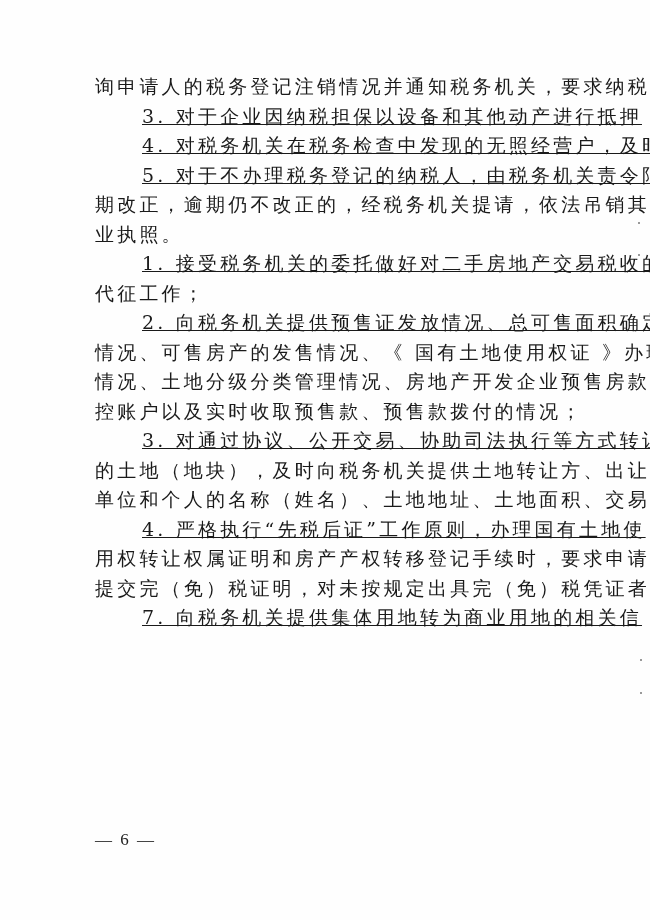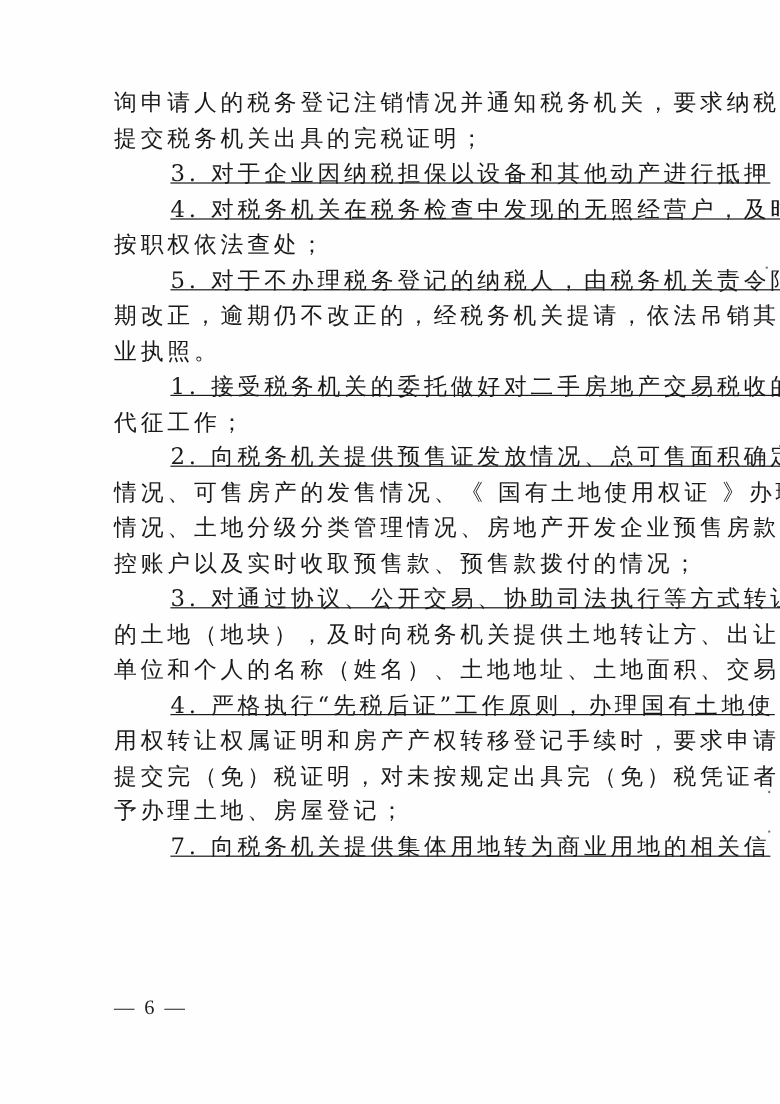--- a/index.html
+++ b/index.html
@@ -56,40 +56,37 @@
       background: #777;
       border-radius: 1px;
     }
   </style>
 </head>
 <body>
 
 <div class="page">
   <div class="body-text">
     <div class="line">询申请人的税务登记注销情况并通知税务机关，要求纳税人</div>
-    <div class="line">提交税务机关出具的完税证明；</div>
     <div class="line indent">3. 对于企业因纳税担保以设备和其他动产进行抵押</div>
     <div class="line indent">4. 对税务机关在税务检查中发现的无照经营户，及时</div>
-    <div class="line">按职权依法查处；</div>
     <div class="line indent">5. 对于不办理税务登记的纳税人，由税务机关责令限</div>
     <div class="line">期改正，逾期仍不改正的，经税务机关提请，依法吊销其营</div>
     <div class="line">业执照。</div>
     <div class="line indent">1. 接受税务机关的委托做好对二手房地产交易税收的</div>
     <div class="line">代征工作；</div>
     <div class="line indent">2. 向税务机关提供预售证发放情况、总可售面积确定</div>
     <div class="line">情况、可售房产的发售情况、《 国有土地使用权证 》办理</div>
     <div class="line">情况、土地分级分类管理情况、房地产开发企业预售房款监</div>
     <div class="line">控账户以及实时收取预售款、预售款拨付的情况；</div>
     <div class="line indent">3. 对通过协议、公开交易、协助司法执行等方式转让</div>
     <div class="line">的土地（地块），及时向税务机关提供土地转让方、出让方</div>
     <div class="line">单位和个人的名称（姓名）、土地地址、土地面积、交易金</div>
     <div class="line indent">4. 严格执行“先税后证”工作原则，办理国有土地使</div>
     <div class="line">用权转让权属证明和房产产权转移登记手续时，要求申请人</div>
     <div class="line">提交完（免）税证明，对未按规定出具完（免）税凭证者不</div>
-    <div class="line">予办理土地、房屋登记；</div>
     <div class="line indent">7. 向税务机关提供集体用地转为商业用地的相关信</div>
   </div>
 
   <div class="page-number">— 6 —</div>
 
   <span class="scan-dot" style="left:638px; top:222px;"></span>
   <span class="scan-dot" style="left:638px; top:254px;"></span>
   <span class="scan-dot" style="left:640px; top:659px;"></span>
   <span class="scan-dot" style="left:640px; top:692px;"></span>
 </div>

